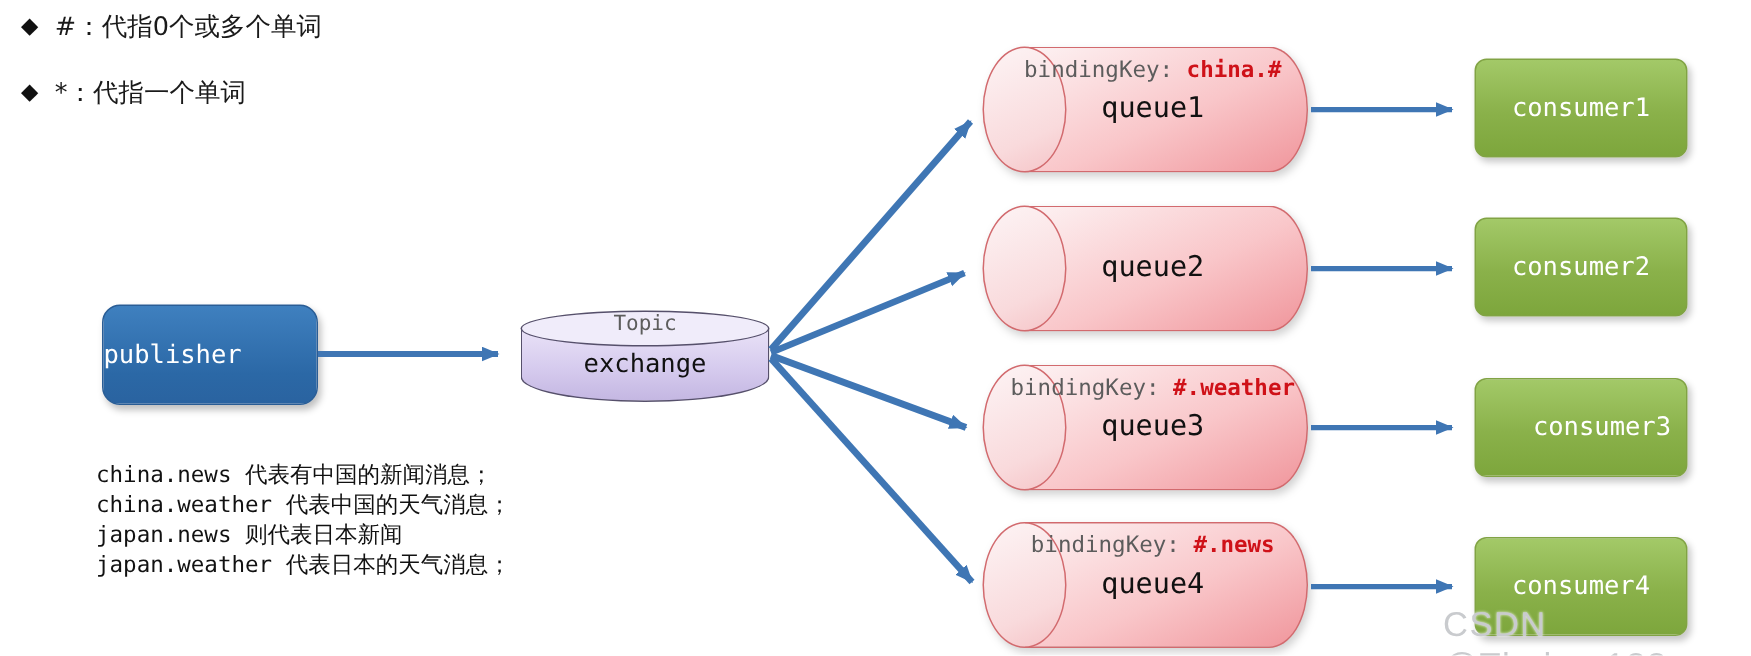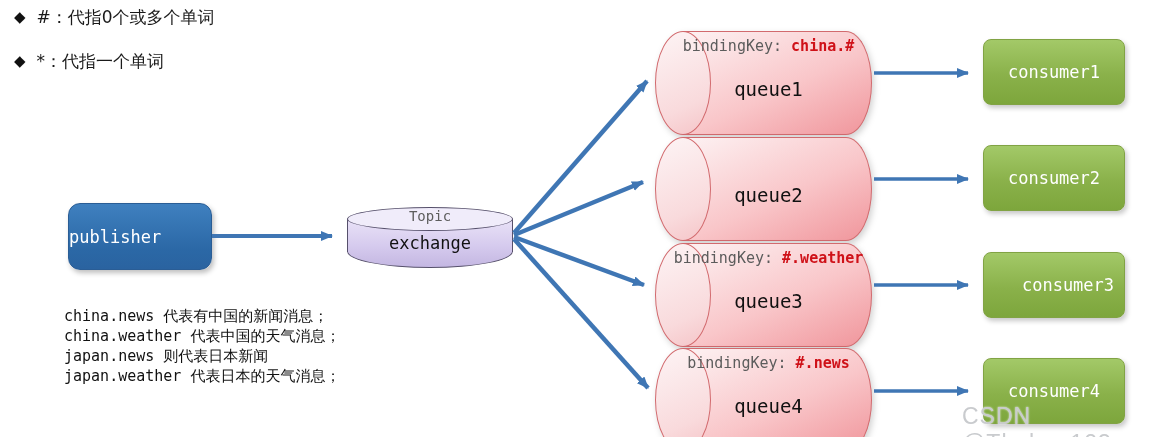--- a/index.html
+++ b/index.html
@@ -28,32 +28,32 @@
                border:1.5px solid #56506b; border-top:none;
                border-radius:0 0 50% 50% / 0 0 34% 34%; }
   .exchange .cyl-top { position:absolute; left:0; right:0; top:0; height:24px;
                background:#f0ecfa; border:1.5px solid #56506b; border-radius:50%; }
   .exchange .type-label { position:absolute; left:0; right:0; top:1px; text-align:center;
                font-family:"DejaVu Sans Mono","Liberation Mono",monospace; font-size:14px; color:#5d5d5d; }
   .exchange .ex-label { position:absolute; left:0; right:0; top:26px; text-align:center;
                font-family:"DejaVu Sans Mono","Liberation Mono",monospace; font-size:17px; color:#111; }
 
   
-  .queue { position:absolute; left:655px; width:217px; height:104px; filter:drop-shadow(2px 3px 3px rgba(0,0,0,0.18)); }
+  .queue { position:absolute; left:655px; width:217px; height:84px; filter:drop-shadow(2px 3px 3px rgba(0,0,0,0.18)); }
   .queue .q-body { position:absolute; left:28px; top:0; right:0; bottom:0;
                background:linear-gradient(155deg,#fdf2f3 0%,#f9c6c9 55%,#f0959b 100%);
                border:1.5px solid #d26a6e; border-left:none;
                border-radius:0 26px 26px 0 / 0 50% 50% 0; }
   .queue .q-cap { position:absolute; left:0; top:0; width:56px; height:100%;
                background:linear-gradient(155deg,#fdf4f5 0%,#f9dadc 70%,#f5c4c7 100%);
                border:1.5px solid #d26a6e; border-radius:50%; }
   .queue .q-binding { position:absolute; left:10px; right:0; top:6px; text-align:center;
                font-family:"DejaVu Sans Mono","Liberation Mono",monospace; font-size:15px; color:#5c5c5c; white-space:nowrap; }
   .queue .q-binding .q-key { font-weight:bold; color:#cf1118; }
-  .queue .q-name { position:absolute; left:10px; right:0; top:47px; text-align:center;
+  .queue .q-name { position:absolute; left:10px; right:0; top:30px; text-align:center;
                font-family:"DejaVu Sans Mono","Liberation Mono",monospace; font-size:19px; color:#111; }
   .queue1 { top:31px; } .queue2 { top:137px; } .queue3 { top:243px; } .queue4 { top:348px; }
 
   
   .consumer { position:absolute; left:983px; width:142px; height:66px; border-radius:8px;
                background:linear-gradient(180deg,#a3c968 0%,#8ab14a 55%,#7da63c 100%);
                border:1px solid #81a344; box-shadow:2px 3px 5px rgba(0,0,0,0.22);
                display:flex; align-items:center; justify-content:center;
                color:#fff; font-family:"DejaVu Sans Mono","Liberation Mono",monospace; font-size:17px; }
   .consumer1 { top:39px; } .consumer2 { top:145px; } .consumer3 { top:252px;padding-left:28px; } .consumer4 { top:358px; }

